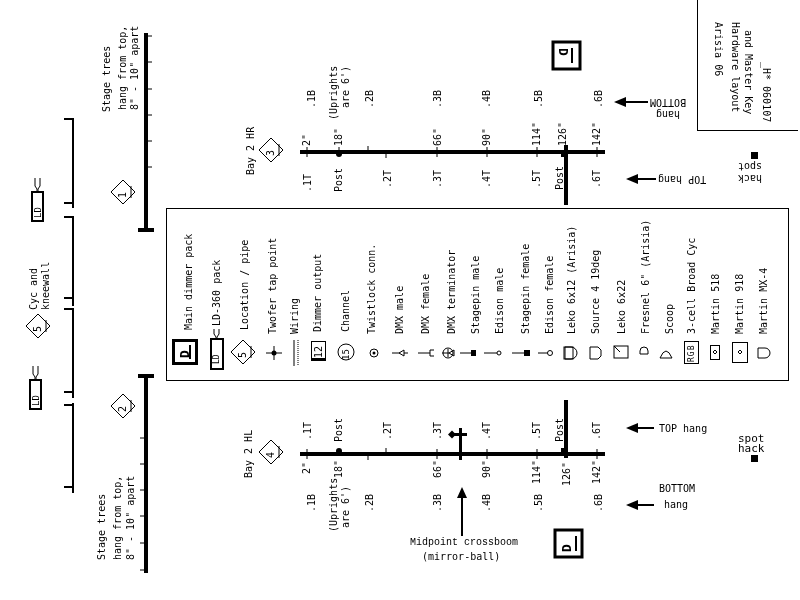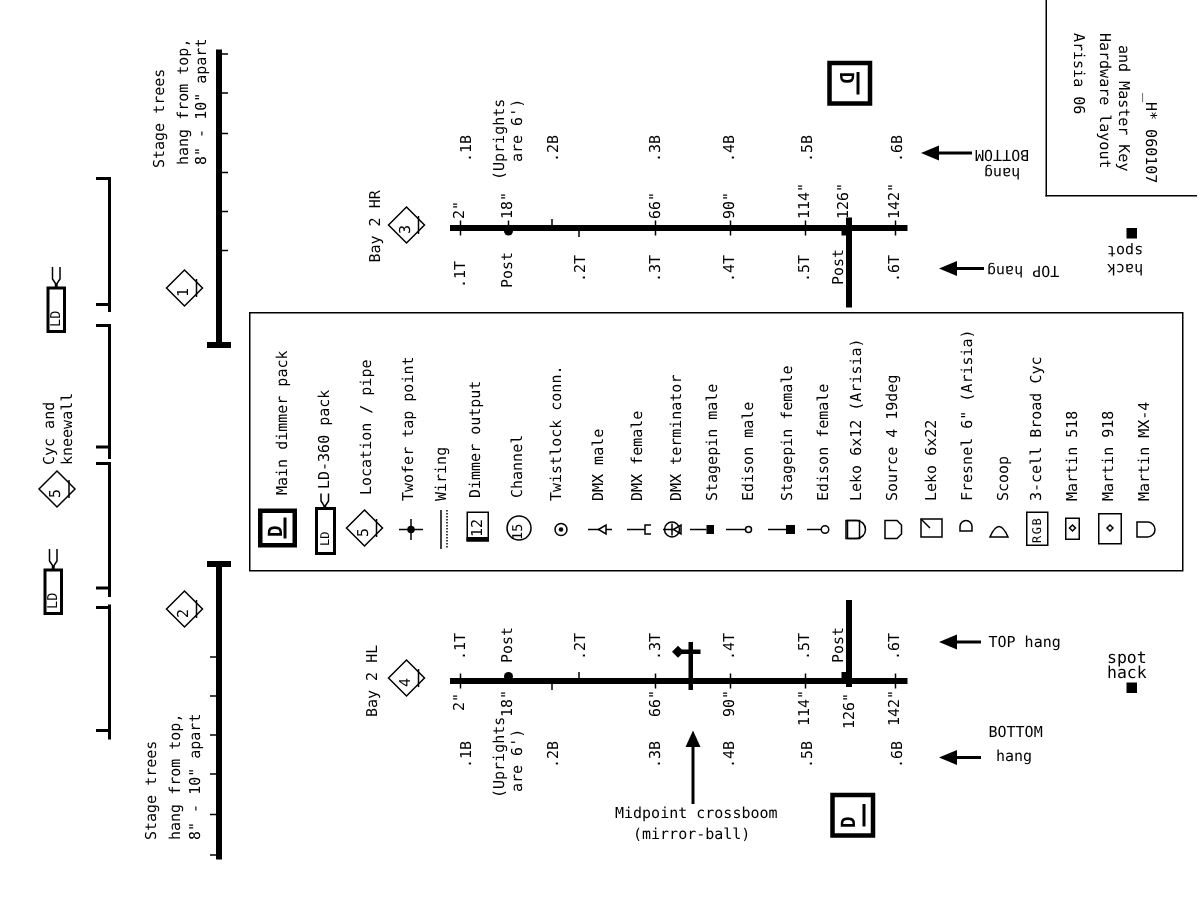--- a/index.html
+++ b/index.html
@@ -237,21 +237,21 @@
   <div class="rot" style="left:591px;top:440px;">.6T</div>
 </div>
 <div>
   <div class="rot" style="left:306px;top:512px;">.1B</div>
   <div class="rot" style="left:364px;top:512px;">.2B</div>
   <div class="rot" style="left:432px;top:512px;">.3B</div>
   <div class="rot" style="left:481px;top:512px;">.4B</div>
   <div class="rot" style="left:533px;top:512px;">.5B</div>
   <div class="rot" style="left:593px;top:512px;">.6B</div>
 </div>
-<div class="txt" style="left:410px;top:537px;">Midpoint crossboom</div>
+<div class="txt" style="left:410px;top:537px;font-family:Liberation Mono, monospace;">Midpoint crossboom</div>
 <div class="txt" style="left:422px;top:551px;">(mirror-ball)</div>
 <div class="rot" style="left:561px;top:552px;font-size:13px;font-weight:bold;">D</div>
 <div class="txt" style="left:659px;top:423px;">TOP hang</div>
 <div class="txt" style="left:659px;top:483px;">BOTTOM</div>
 <div class="txt" style="left:664px;top:499px;">hang</div>
 <div class="txt" style="left:738px;top:434px;font-size:11px;line-height:10px;text-align:left;"><span>spot</span>
 <span>hack</span></div>
 
 <div>
 

